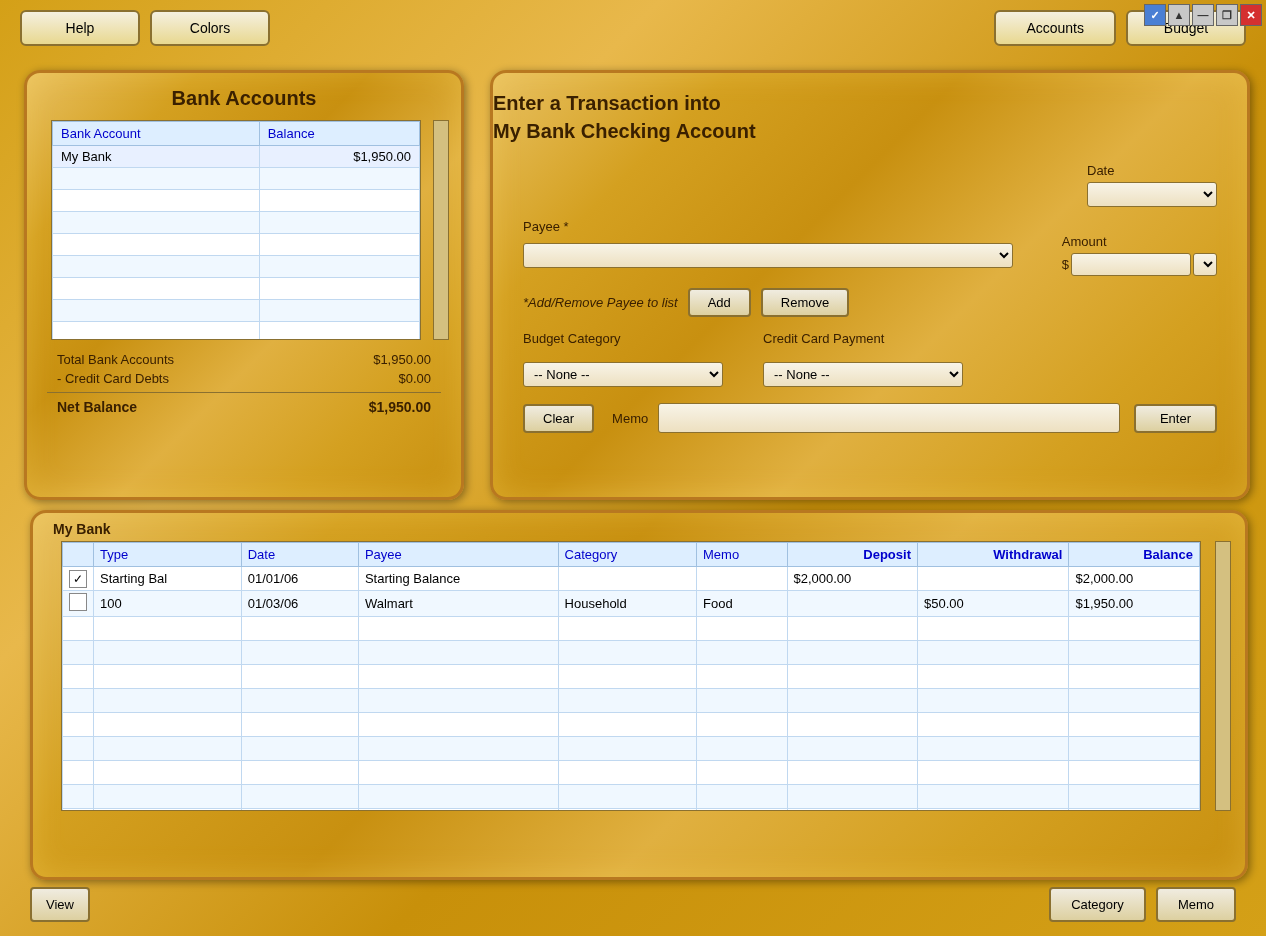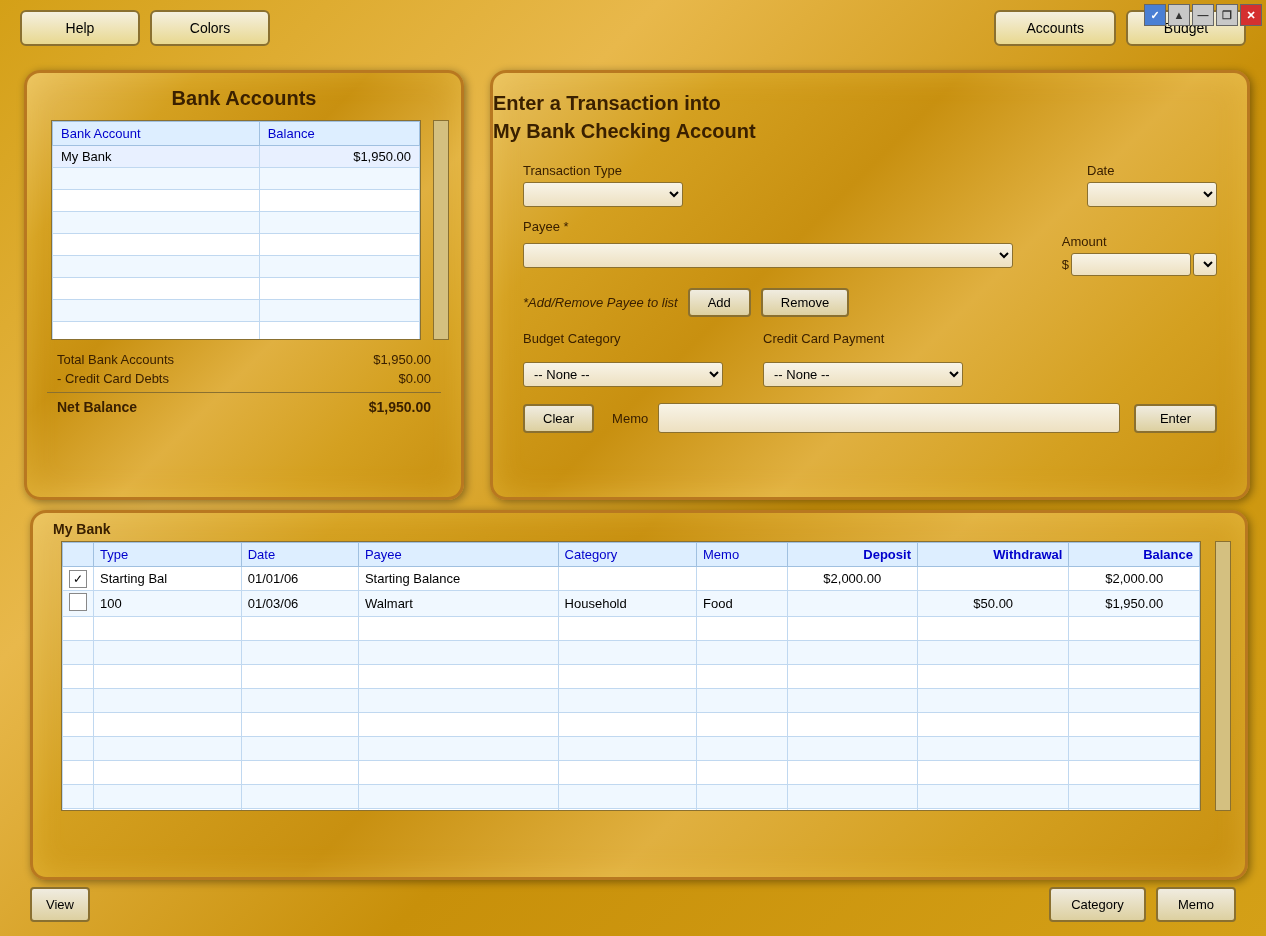--- a/index.html
+++ b/index.html
@@ -276,21 +276,21 @@
     }
     .transactions-table thead th.right { text-align: right; font-weight: bold; }
     .transactions-table tbody tr { height: 24px; }
     .transactions-table tbody tr:nth-child(odd) { background: #fff; }
     .transactions-table tbody tr:nth-child(even) { background: #f0f8ff; }
     .transactions-table tbody td {
       border: 1px solid #c0d8f0;
       padding: 2px 6px;
       font-size: 13px;
     }
-    .transactions-table tbody td.right { text-align: center; }
+    .transactions-table tbody td.right { text-align: left; }
     .transactions-table tbody td.check-col { text-align: center; width: 24px; }
 
     .bottom-toolbar {
       position: absolute;
       bottom: 14px; left: 30px; right: 30px;
       display: flex;
       justify-content: space-between;
       align-items: center;
     }
 
@@ -418,24 +418,20 @@
 </div>
 
 <div class="panel transaction-panel">
   <h2>
     <span>Enter a Transaction into</span><br>
     <span>My Bank Checking Account</span>
   </h2>
   <div class="form-section">
 
     <div class="form-row">
-      <div class="form-group">
-        <label class="form-label">Transaction Type</label>
-        <select class="form-select" style="width:160px;" id="type-select"><option value=""></option><option value="Deposit">Deposit</option><option value="Withdrawal">Withdrawal</option><option value="Transfer">Transfer</option></select>
-      </div>
       <div style="flex:1;"></div>
       <div class="form-group">
         <label class="form-label">Date</label>
         <select class="form-select" style="width:130px;" id="date-select"><option value=""></option></select>
       </div>
     </div>
 
     <div class="payee-row">
       <label class="form-label">Payee *</label>
       <div style="display:flex; gap:24px; align-items:center; width:100%;">

